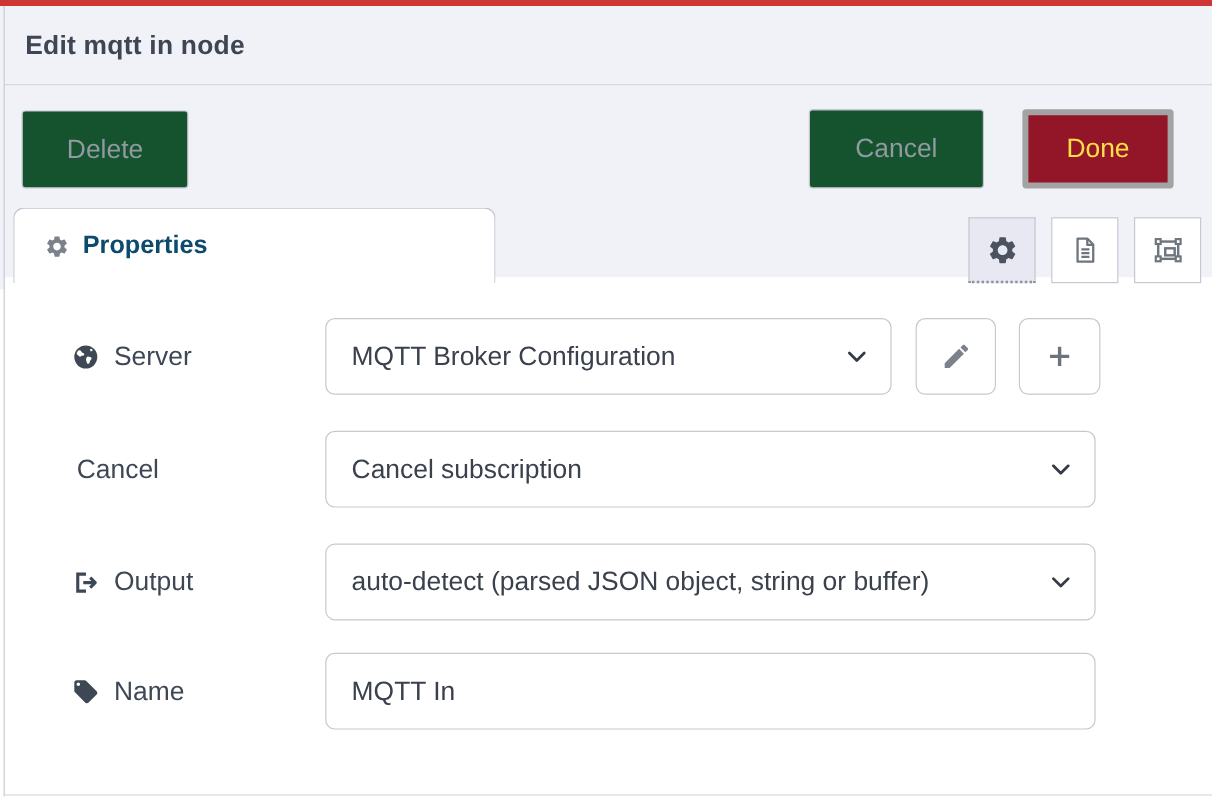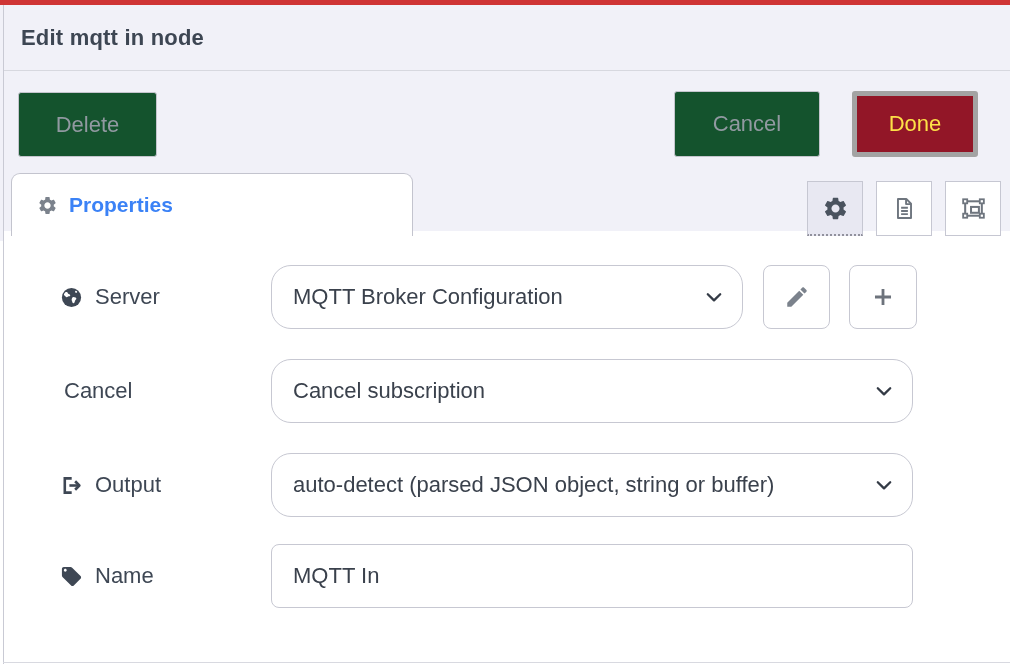--- a/index.html
+++ b/index.html
@@ -53,21 +53,21 @@
     background:#c6c7d0;
   }
   .properties-tab {
     position:absolute; left:11px; top:168px; width:402px; height:63px;
     background:#ffffff; border:1px solid #c3c4ce; border-bottom:none;
     border-radius:9px 9px 0 0; z-index:2;
     display:flex; align-items:center; padding-left:25px; gap:11px;
     cursor:pointer;
   }
   .properties-tab .tab-cog { width:21px; height:21px; color:#7b828c; }
-  .properties-tab .tab-label { font-size:21px; font-weight:bold; color:#3b82f6; }
+  .properties-tab .tab-label { font-size:21px; font-weight:bold; color:#0c4a6e; }
   .icon-btn {
     position:absolute; top:176px; width:56px; height:55px;
     background:#ffffff; border:1px solid #c6c7d2;
     display:flex; align-items:center; justify-content:center;
     cursor:pointer; z-index:2;
   }
   .icon-btn svg { width:27px; height:27px; }
   .icon-btn.active {
     background:#e8e8f2;
     border-bottom:2px dotted #91919d;
@@ -83,21 +83,21 @@
   .row-output { top:217px; }
   .row-name   { top:308px; }
   .field-label {
     width:211px; display:flex; align-items:center; gap:12px;
     font-size:22px; color:#3e4754; flex:0 0 211px;
   }
   .field-label svg { width:23px; height:23px; color:#3e4754; flex:0 0 auto; }
   .label-no-icon { padding-left:4px; }
   .select-box {
     position:relative; height:64px; background:#fff;
-    border:1px solid #c7c8d2; border-radius:20px;
+    border:1px solid #c7c8d2; border-radius:8px;
     display:flex; align-items:center; cursor:pointer;
   }
   .select-text {
     display:block; padding-left:21px; padding-right:57px;
     font-size:22px; color:#3a414c; white-space:nowrap; overflow:hidden;
     width:100%;
   }
   .select-chevron {
     position:absolute; right:16px; top:50%; margin-top:-12px;
     width:24px; height:24px; color:#343b46; pointer-events:none;

